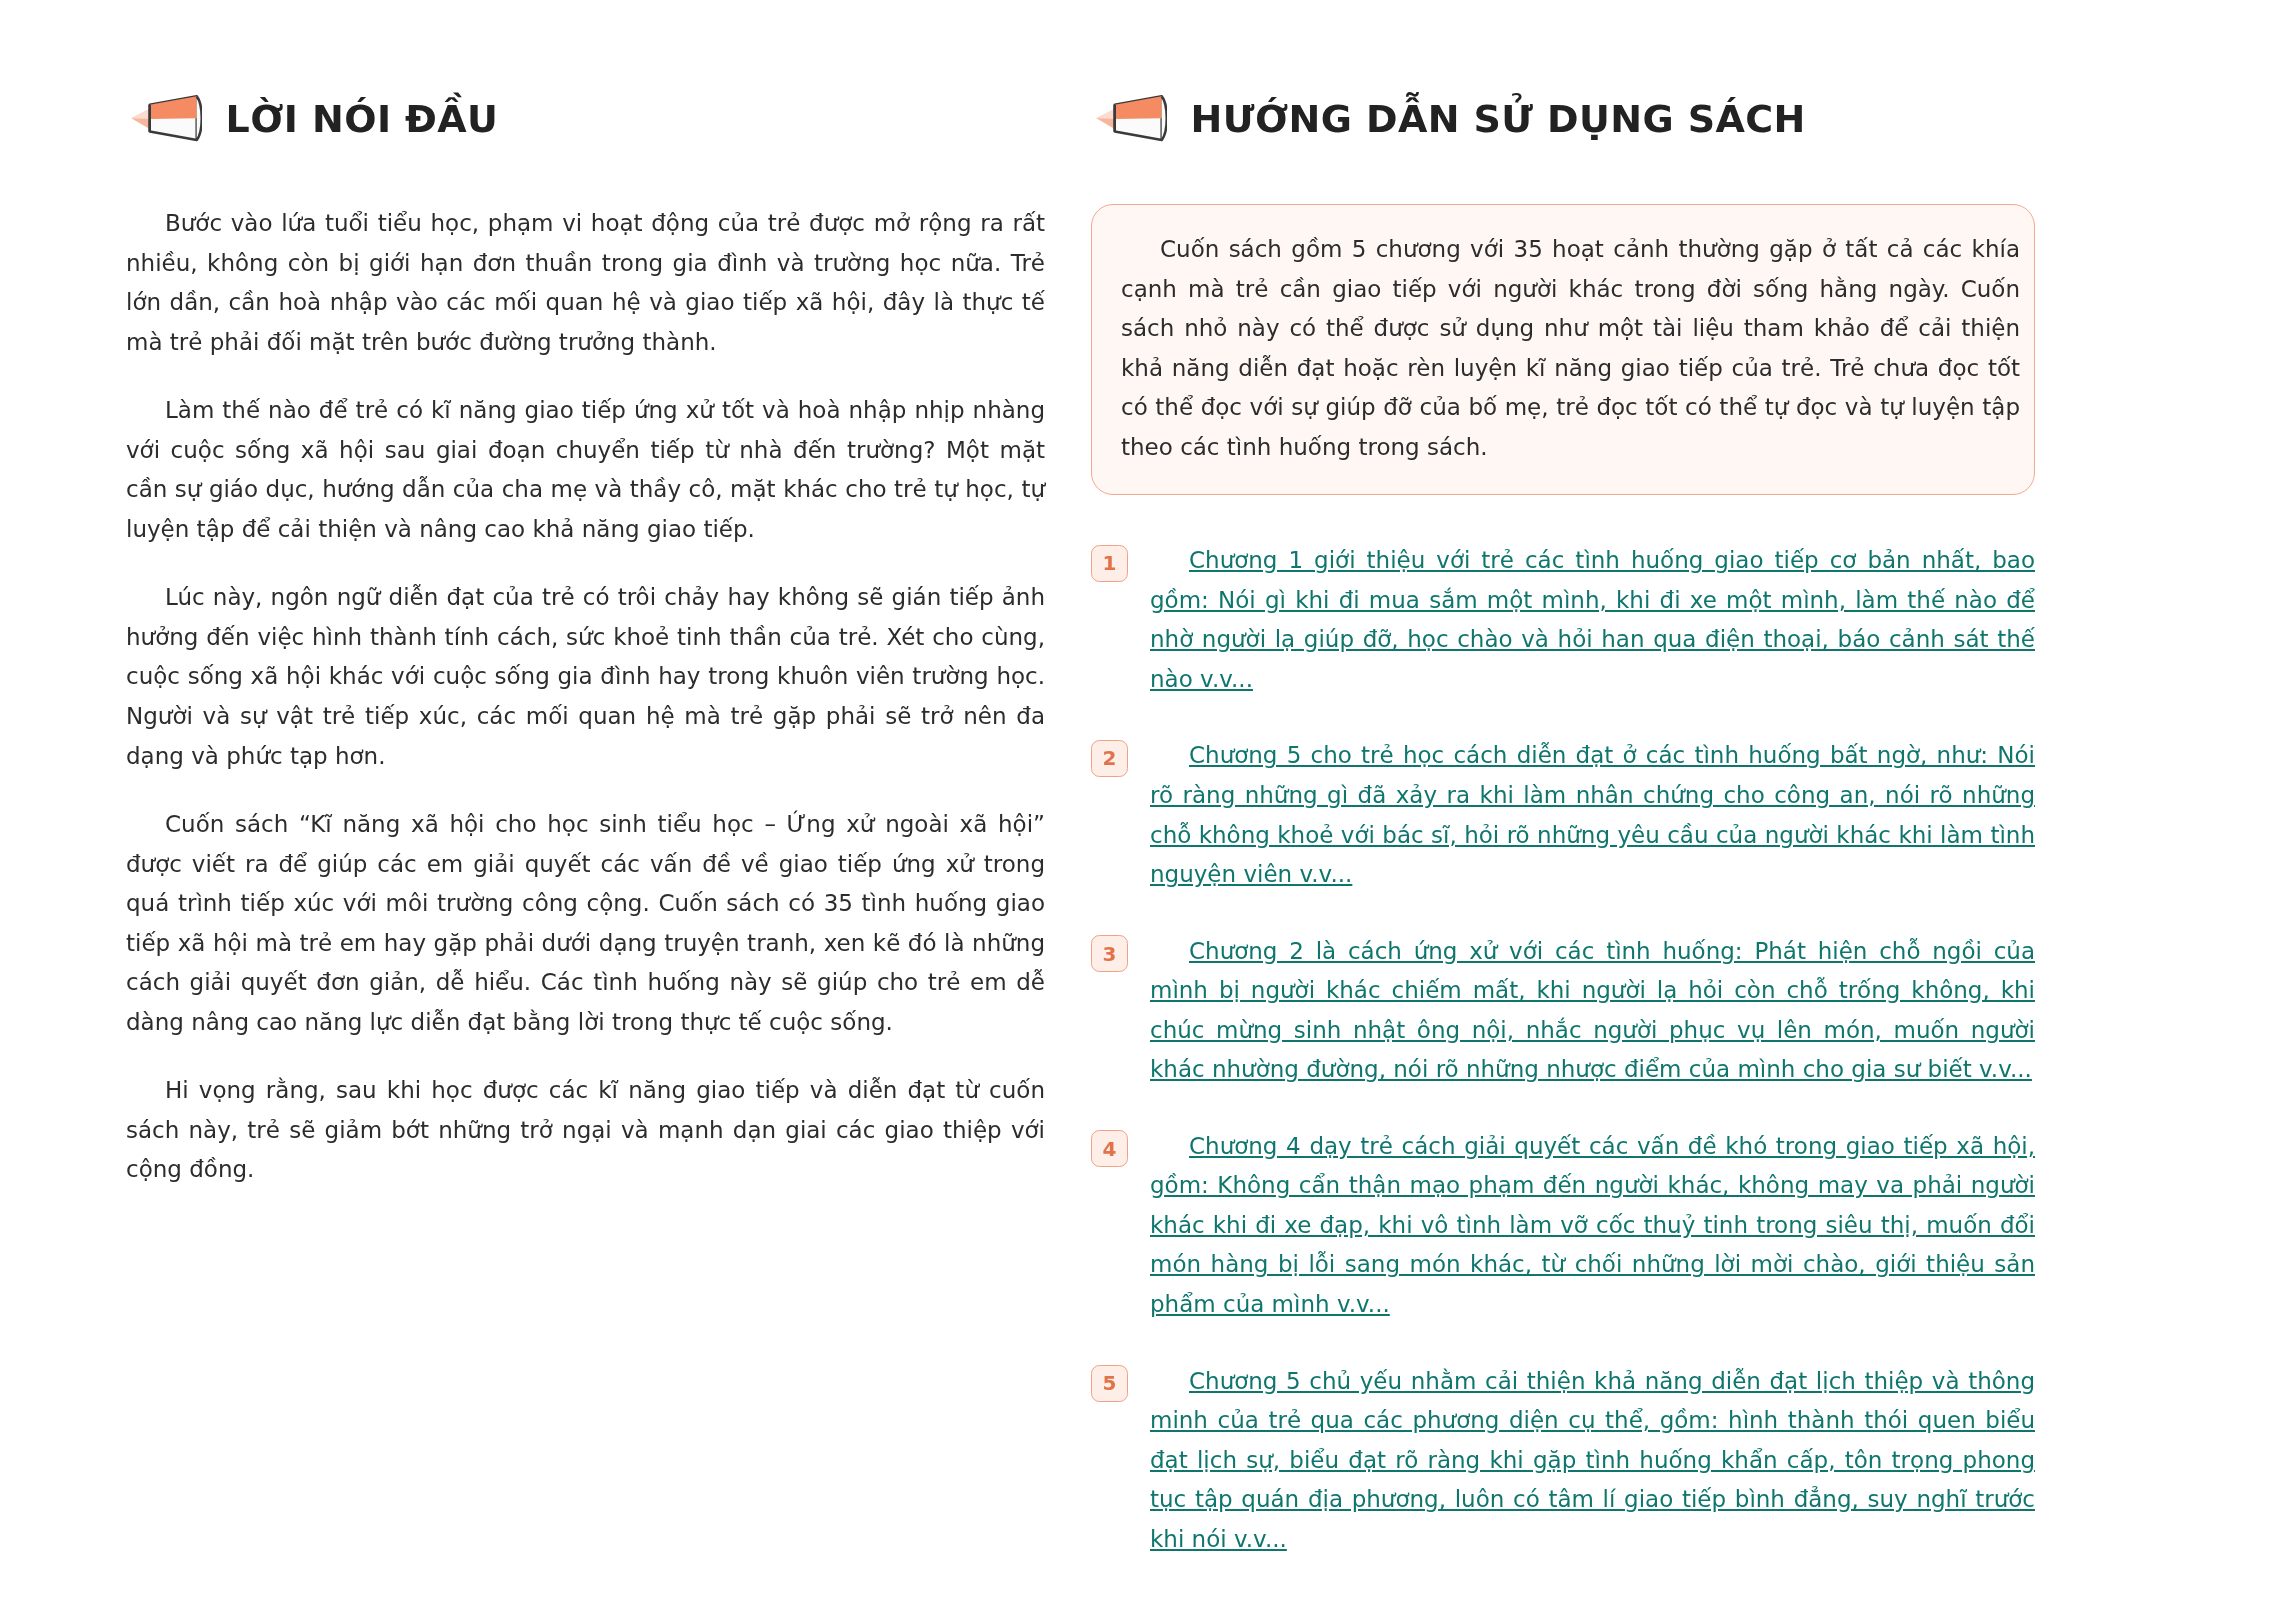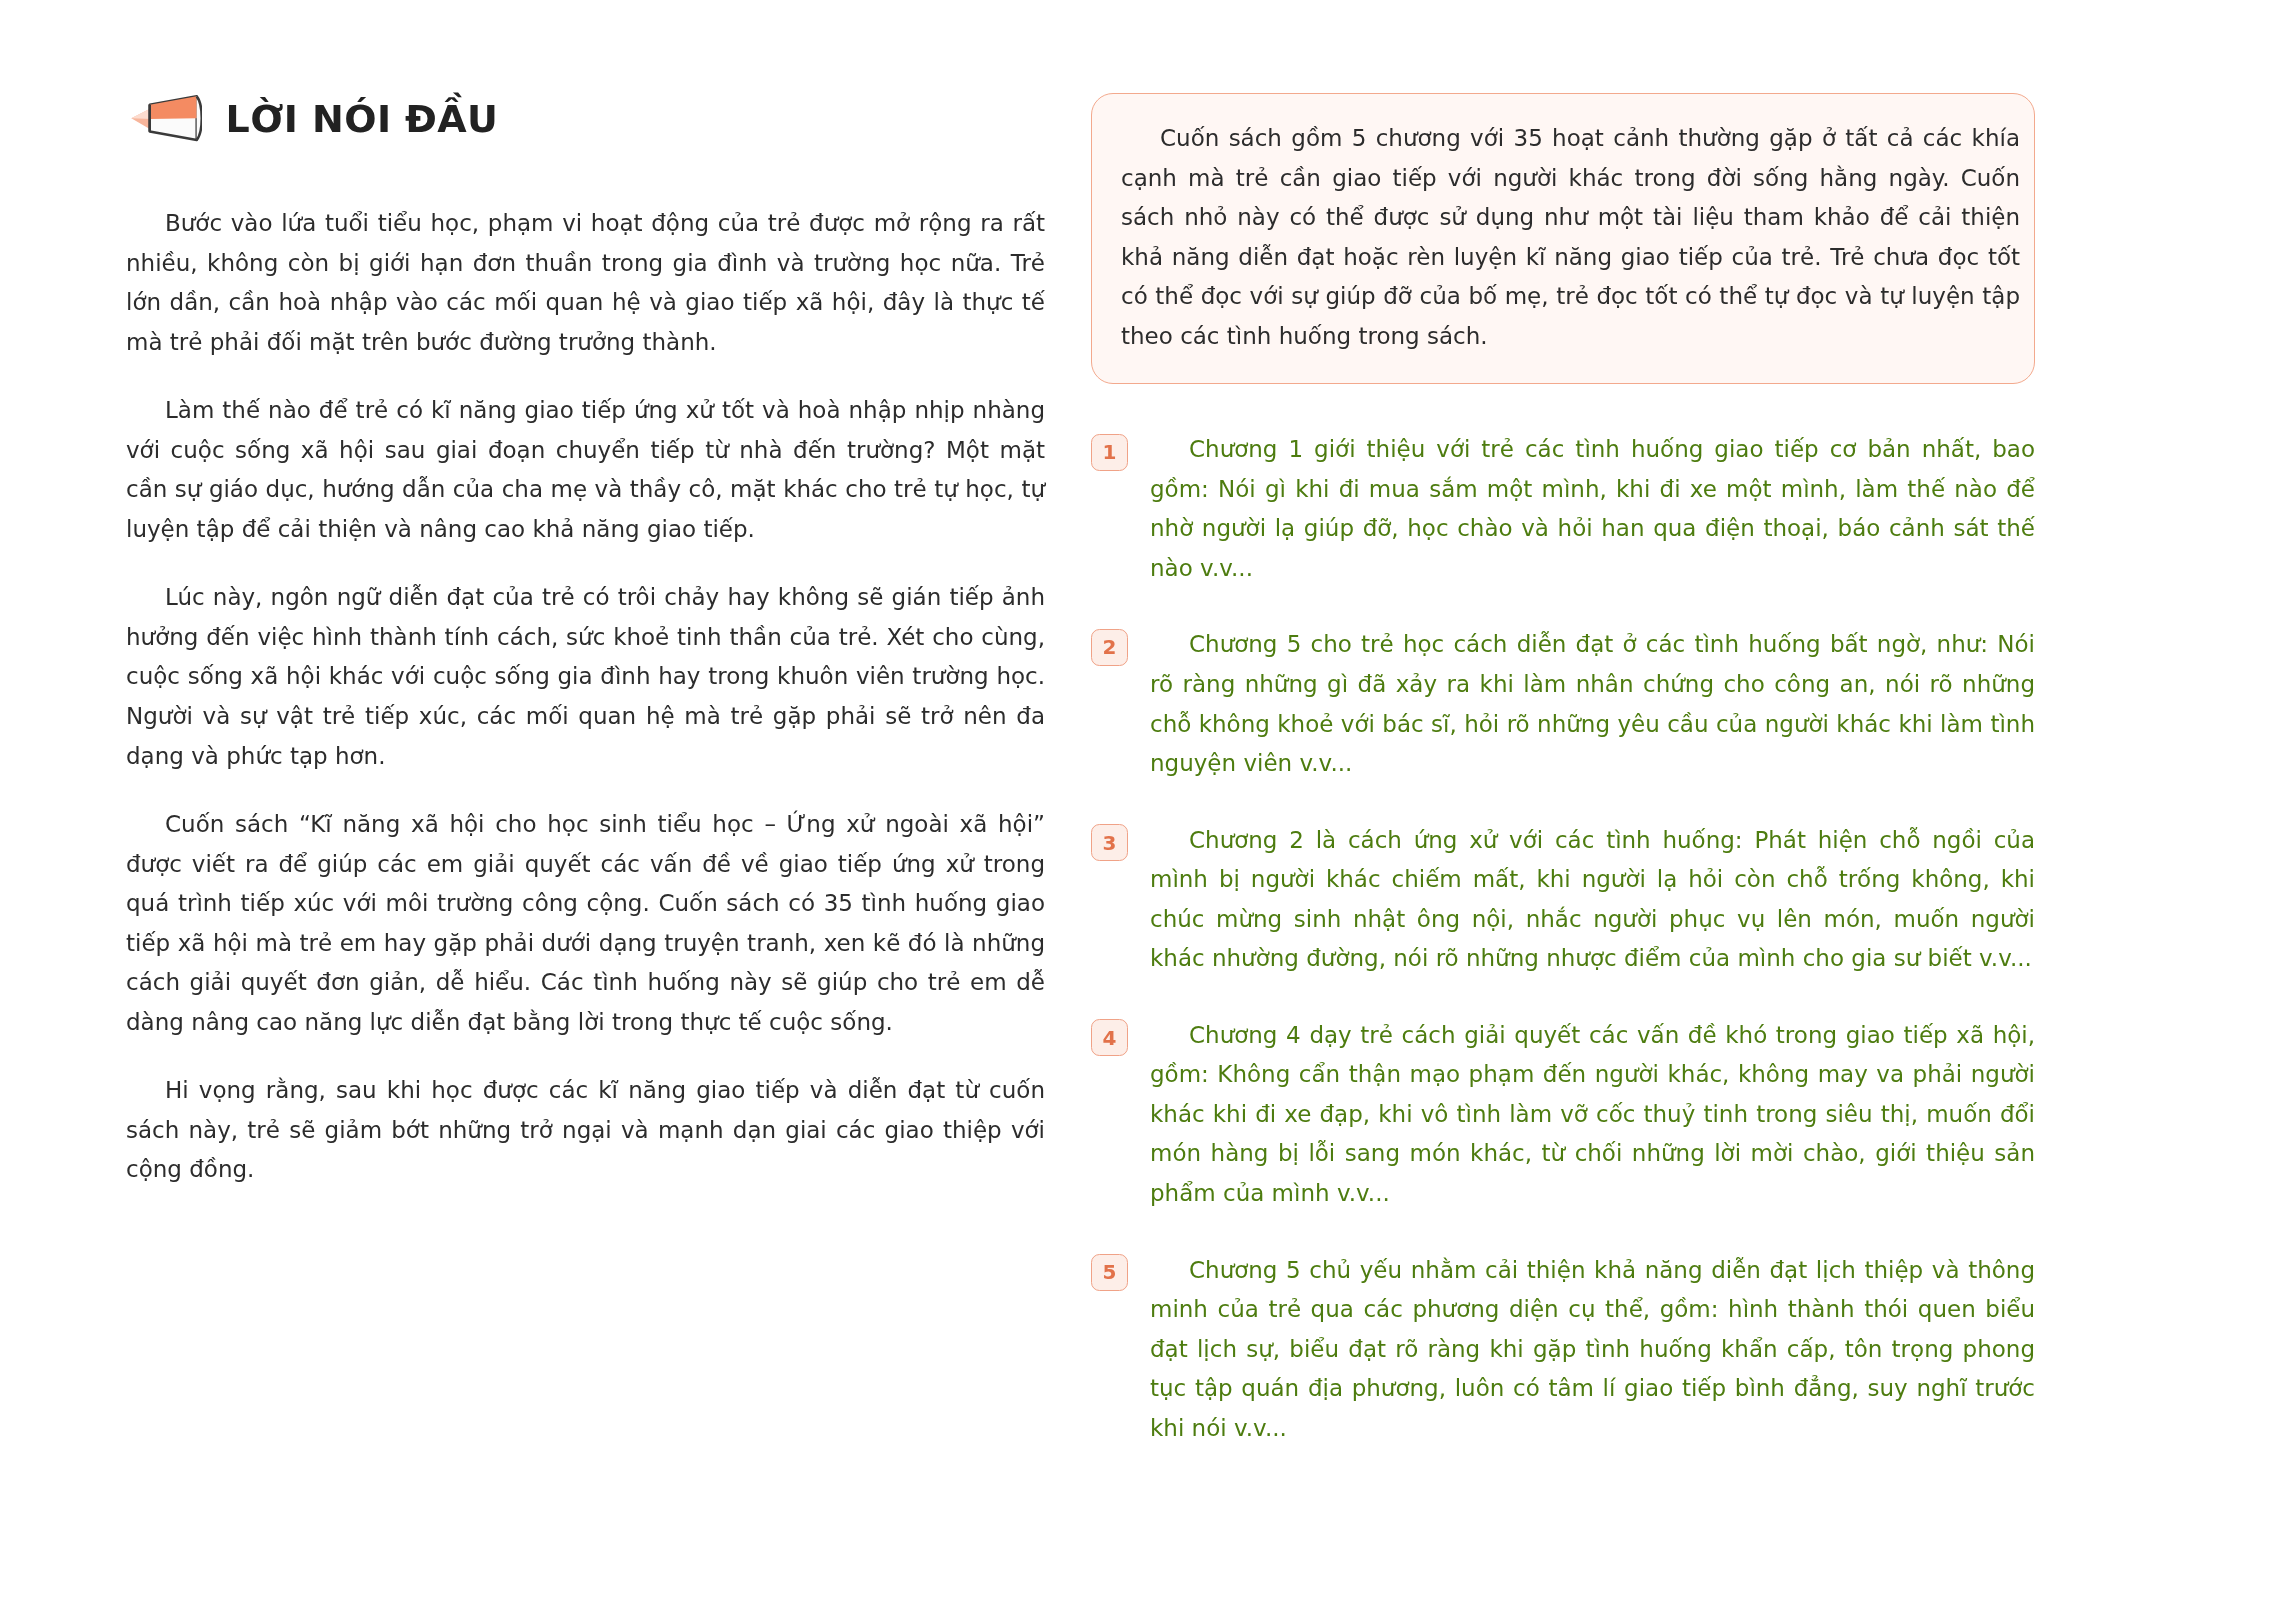--- a/index.html
+++ b/index.html
@@ -105,23 +105,24 @@
     align-items: center;
     justify-content: center;
     margin-top: 3.4px;
     box-sizing: border-box;
   }
   .chapter-text {
     font-size: 23px;
     line-height: 1.72;
     text-align: justify;
     text-indent: 39px;
-    color: #4d7c0f;
+    color: #0f766e;
     flex: 1 1 auto;
     min-width: 0;
+    text-decoration: underline;
   }
 </style>
 </head>
 <body>
 
 <div class="page">
 
   <div class="column col-left">
 
     <div class="heading">
@@ -143,20 +144,33 @@
       <p>Làm thế nào để trẻ có kĩ năng giao tiếp ứng xử tốt và hoà nhập nhịp nhàng với cuộc sống xã hội sau giai đoạn chuyển tiếp từ nhà đến trường? Một mặt cần sự giáo dục, hướng dẫn của cha mẹ và thầy cô, mặt khác cho trẻ tự học, tự luyện tập để cải thiện và nâng cao khả năng giao tiếp.</p>
       <p>Lúc này, ngôn ngữ diễn đạt của trẻ có trôi chảy hay không sẽ gián tiếp ảnh hưởng đến việc hình thành tính cách, sức khoẻ tinh thần của trẻ. Xét cho cùng, cuộc sống xã hội khác với cuộc sống gia đình hay trong khuôn viên trường học. Người và sự vật trẻ tiếp xúc, các mối quan hệ mà trẻ gặp phải sẽ trở nên đa dạng và phức tạp hơn.</p>
       <p>Cuốn sách “Kĩ năng xã hội cho học sinh tiểu học – Ứng xử ngoài xã hội” được viết ra để giúp các em giải quyết các vấn đề về giao tiếp ứng xử trong quá trình tiếp xúc với môi trường công cộng. Cuốn sách có 35 tình huống giao tiếp xã hội mà trẻ em hay gặp phải dưới dạng truyện tranh, xen kẽ đó là những cách giải quyết đơn giản, dễ hiểu. Các tình huống này sẽ giúp cho trẻ em dễ dàng nâng cao năng lực diễn đạt bằng lời trong thực tế cuộc sống.</p>
       <p>Hi vọng rằng, sau khi học được các kĩ năng giao tiếp và diễn đạt từ cuốn sách này, trẻ sẽ giảm bớt những trở ngại và mạnh dạn giai các giao thiệp với cộng đồng.</p>
     </div>
 
   </div>
 
   <div class="column col-right">
 
+    <div class="heading">
+      <span class="megaphone">
+        <svg viewBox="0 0 90 62" width="76" height="52" aria-hidden="true">
+          <path d="M6 30 L30 18 L30 44 Z" fill="#f7b59b"></path>
+          <path d="M6 30 L30 18 L30 31 Z" fill="#fcdccf"></path>
+          <path d="M28 14 L84 4 L84 56 L28 46 Z" fill="#fbfbfb" stroke="#3a3a3a" stroke-width="3" stroke-linejoin="round"></path>
+          <path d="M28 14 L84 4 L84 30 L28 31 Z" fill="#f48b62"></path>
+          <path d="M84 4 C 92 14, 92 46, 84 56" fill="#fbfbfb" stroke="#3a3a3a" stroke-width="3" stroke-linejoin="round"></path>
+          <path d="M28 14 L28 46" stroke="#3a3a3a" stroke-width="3"></path>
+        </svg>
+      </span>
+      <span class="heading-title">HƯỚNG DẪN SỬ DỤNG SÁCH</span>
+    </div>
 
     <div class="intro-box">
       <p>Cuốn sách gồm 5 chương với 35 hoạt cảnh thường gặp ở tất cả các khía cạnh mà trẻ cần giao tiếp với người khác trong đời sống hằng ngày. Cuốn sách nhỏ này có thể được sử dụng như một tài liệu tham khảo để cải thiện khả năng diễn đạt hoặc rèn luyện kĩ năng giao tiếp của trẻ. Trẻ chưa đọc tốt có thể đọc với sự giúp đỡ của bố mẹ, trẻ đọc tốt có thể tự đọc và tự luyện tập theo các tình huống trong sách.</p>
     </div>
 
     <div class="chapter-list">
 
       <div class="chapter-item">
         <span class="chapter-num">1</span>
         <span class="chapter-text">Chương 1 giới thiệu với trẻ các tình huống giao tiếp cơ bản nhất, bao gồm: Nói gì khi đi mua sắm một mình, khi đi xe một mình, làm thế nào để nhờ người lạ giúp đỡ, học chào và hỏi han qua điện thoại, báo cảnh sát thế nào v.v...</span>

